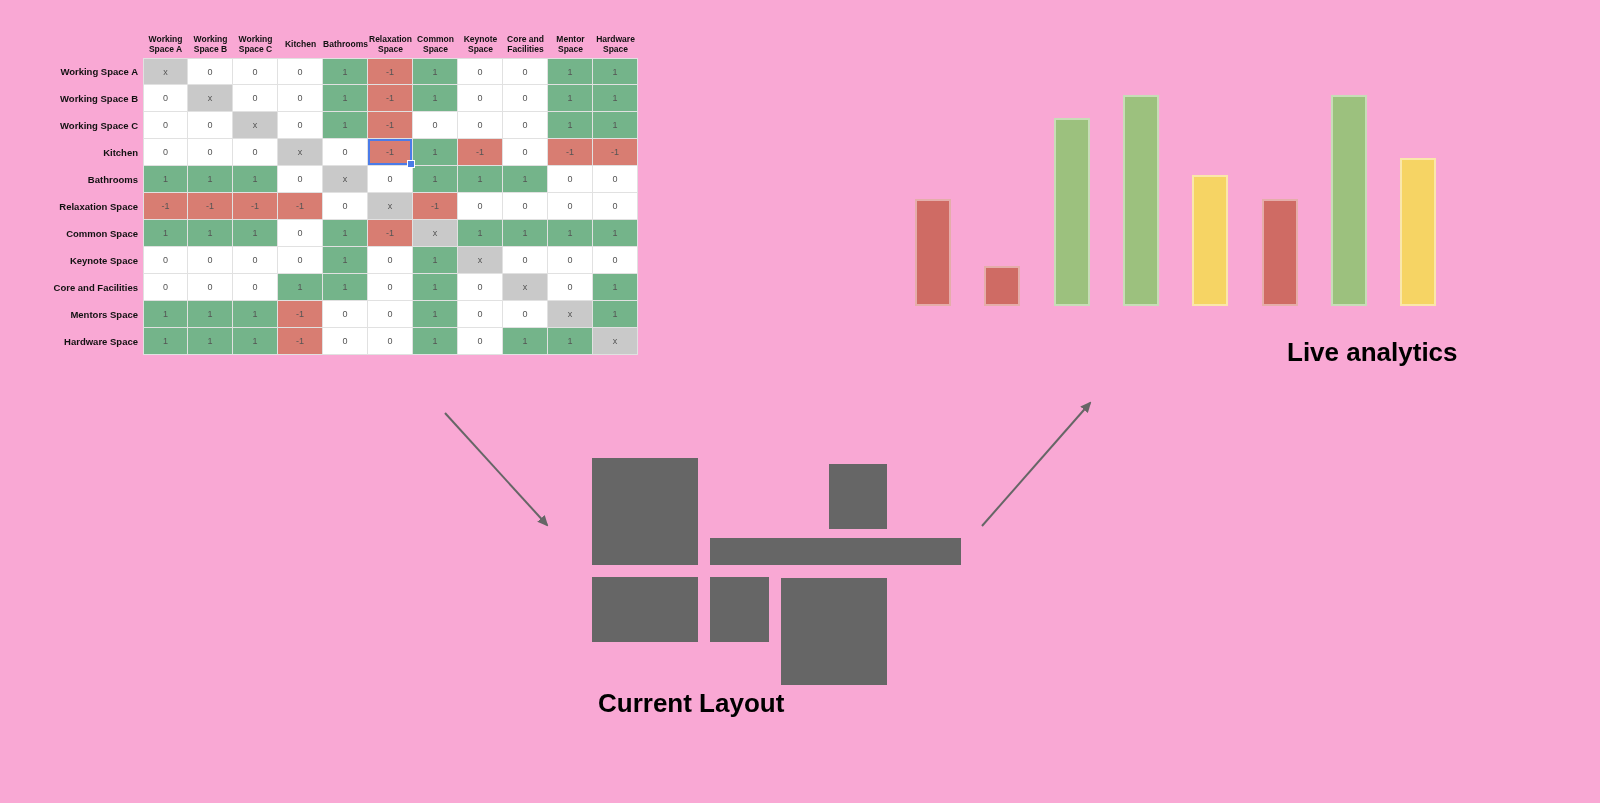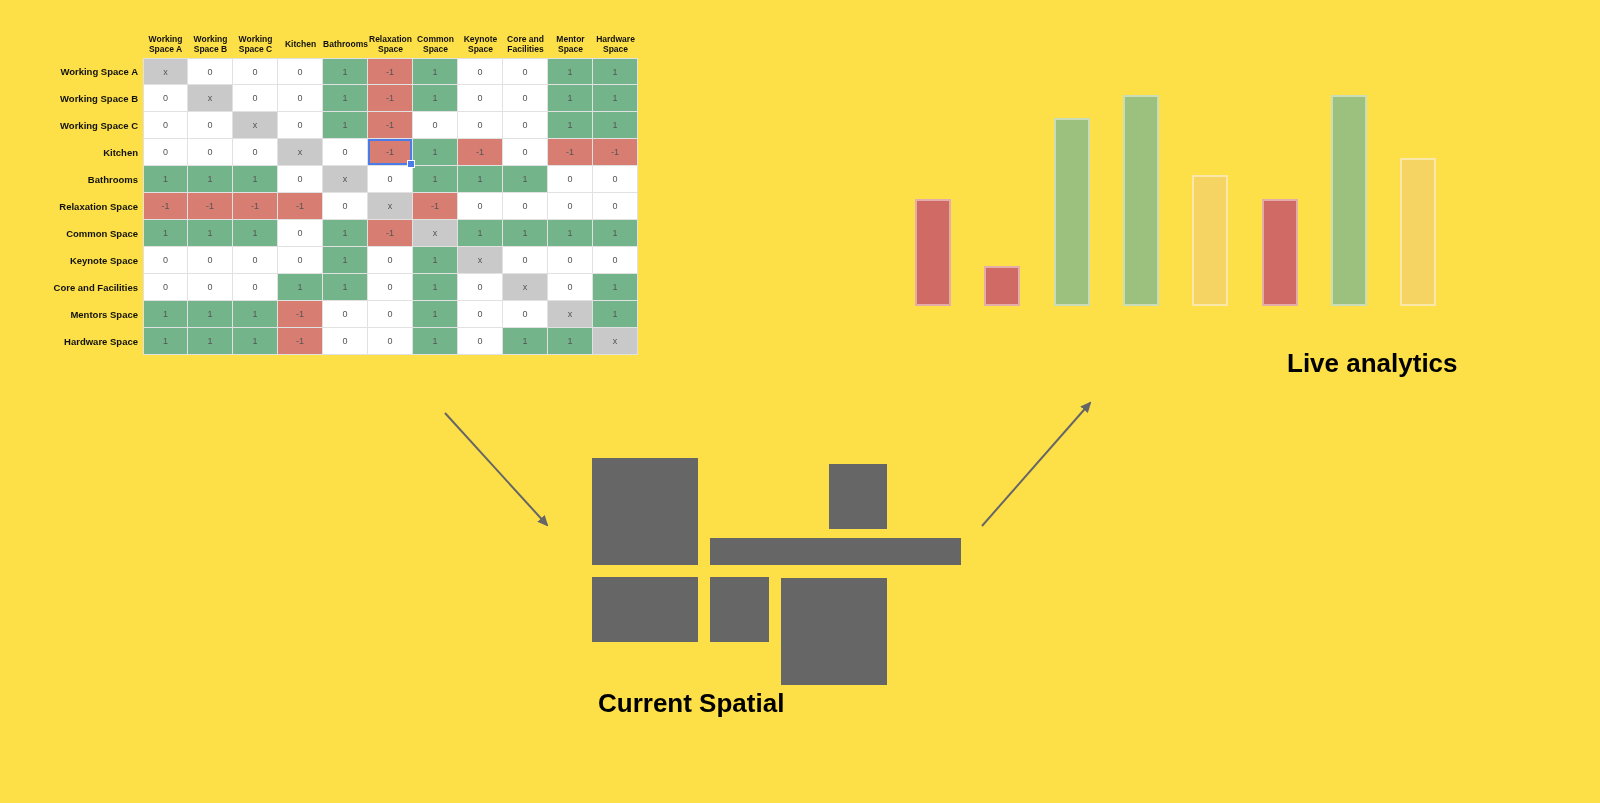--- a/index.html
+++ b/index.html
@@ -1,18 +1,18 @@
 <!DOCTYPE html>
 <html><head>
 <meta charset="utf-8">
 <style>
   html,body{margin:0;padding:0;background:#fff;}
   body{width:1600px;height:803px;position:relative;overflow:hidden;
        font-family:"Liberation Sans",sans-serif;}
-  .canvas{position:absolute;inset:0;background:#fde047;}
+  .canvas{position:absolute;inset:0;background:#f9a8d4;}
 
   
   #matrix{position:absolute;left:75px;top:32px;display:grid;
           grid-template-columns:68px repeat(11,45px);
           grid-template-rows:26px repeat(11,27px);}
   .hcell{display:flex;align-items:center;justify-content:center;text-align:center;
          font-size:8.5px;font-weight:bold;color:#111;line-height:1.15;padding-bottom:1px;}
   .corner{background:transparent;}
   .rlabel{display:flex;align-items:center;justify-content:flex-end;
           font-size:9.5px;font-weight:bold;color:#111;padding-right:5px;white-space:nowrap;}
@@ -25,21 +25,21 @@
   .vcell.neg{background:var(--neg);}
   .vcell.diag{background:var(--diag);}
   .vcell.selected{box-shadow:inset 0 0 0 2px var(--sel);z-index:1;}
   .sel-handle{position:absolute;right:-3px;bottom:-3px;width:6px;height:6px;
               background:var(--sel);border:1px solid #fff;z-index:3;}
 
   
   .caption{position:absolute;font-weight:bold;color:#000;font-size:26px;white-space:nowrap;}
   #cap-matrix{left:88px;top:415px;}
   #cap-layout{left:598px;top:688px;}
-  #cap-analytics{left:1287px;top:348px;}
+  #cap-analytics{left:1287px;top:337px;}
 
   
   #chart{position:absolute;left:915px;top:95px;width:521px;height:211px;}
   .bar{position:absolute;bottom:0;width:36px;box-sizing:border-box;
        border:2px solid rgba(255,255,255,0.45);}
 
   
   #layout{position:absolute;left:592px;top:458px;width:369px;height:227px;}
   .shape{position:absolute;background:#666666;}
 
@@ -211,21 +211,21 @@
   <div id="cap-analytics" class="caption">Live analytics</div>
 
   <div id="layout">
       <div class="shape" style="left: 0px; top: 0px; width: 106px; height: 107px; background: rgb(102, 102, 102);"></div>
       <div class="shape" style="left: 237px; top: 6px; width: 58px; height: 65px; background: rgb(102, 102, 102);"></div>
       <div class="shape" style="left: 118px; top: 80px; width: 251px; height: 27px; background: rgb(102, 102, 102);"></div>
       <div class="shape" style="left: 0px; top: 119px; width: 106px; height: 65px; background: rgb(102, 102, 102);"></div>
       <div class="shape" style="left: 118px; top: 119px; width: 59px; height: 65px; background: rgb(102, 102, 102);"></div>
       <div class="shape" style="left: 189px; top: 120px; width: 106px; height: 107px; background: rgb(102, 102, 102);"></div>
     </div>
-  <div id="cap-layout" class="caption">Current Spatial</div>
+  <div id="cap-layout" class="caption">Current Layout</div>
 
   <svg id="arrows" viewBox="0 0 1600 803" xmlns="http://www.w3.org/2000/svg">
     <defs>
       <marker id="ah" markerWidth="11" markerHeight="10" refX="9" refY="5" orient="auto" markerUnits="userSpaceOnUse">
         <path d="M0,0 L11,5 L0,10 z" fill="#666666"></path>
       </marker>
     </defs>
   <line x1="445" y1="413" x2="547" y2="525" stroke="#666666" stroke-width="2" marker-end="url(#ah)"></line>
       <line x1="982" y1="526" x2="1090" y2="403" stroke="#666666" stroke-width="2" marker-end="url(#ah)"></line>
     </svg>

